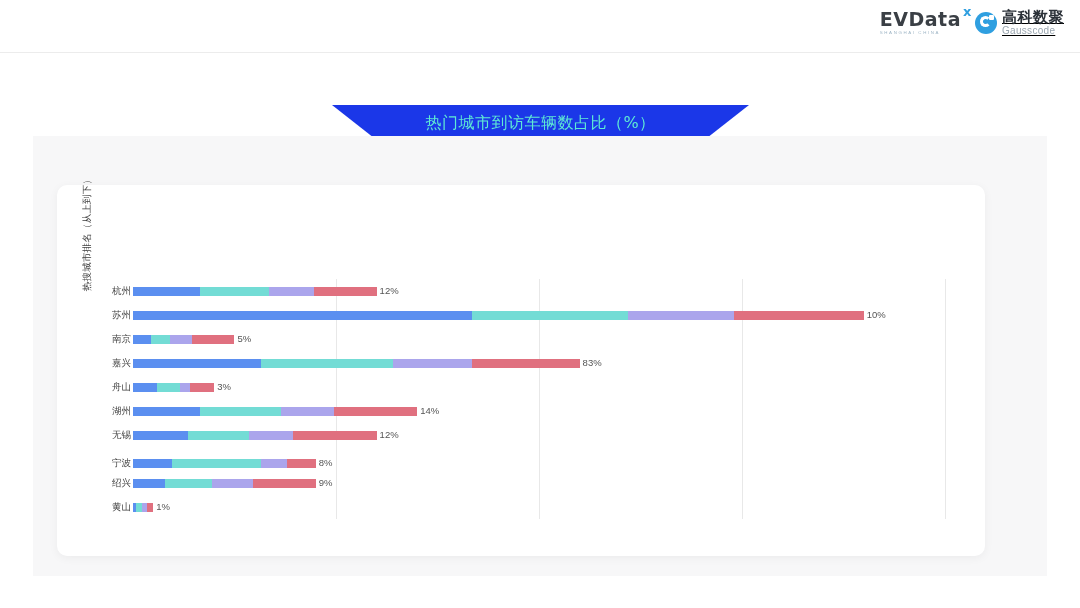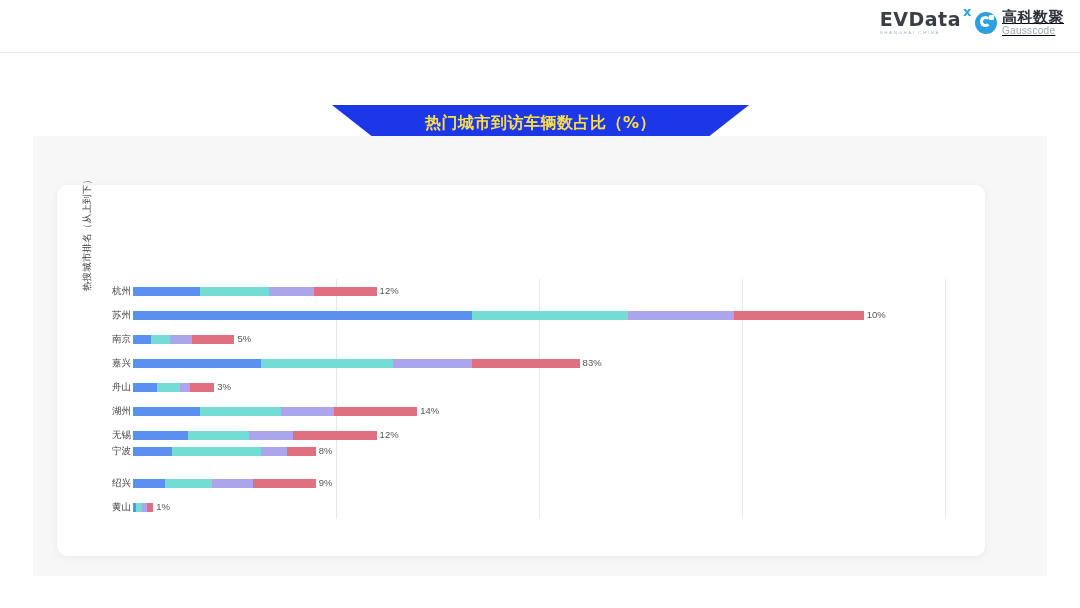--- a/index.html
+++ b/index.html
@@ -55,21 +55,21 @@
 
   
   .title-banner{
     position:absolute;left:332px;top:105px;
     width:417px;height:36px;
     background:#1b37e8;
     clip-path:polygon(0 0,100% 0,89% 100%,11% 100%);
     display:flex;align-items:center;justify-content:center;
   }
   .title-text{
-    color:#fde047;font-size:16px;font-weight:700;letter-spacing:.5px;
+    color:#5eead4;font-size:16px;font-weight:400;letter-spacing:.5px;
     font-family:"DejaVu Sans","Liberation Sans",sans-serif;
     text-align:center;
   }
 
   
   .outer-panel{
     position:absolute;left:33px;top:136px;
     width:1014px;height:440px;
     background:#f7f7f8;
   }
@@ -240,21 +240,21 @@
         <div class="row" style="top: 144px;">
           <div class="row-label">无锡</div>
           <div class="bar">
             <div class="seg" style="width: 54.81px; background: rgb(91, 143, 240);"></div>
             <div class="seg" style="width: 60.9px; background: rgb(115, 220, 213);"></div>
             <div class="seg" style="width: 44.66px; background: rgb(171, 165, 236);"></div>
             <div class="seg" style="width: 83.23px; background: rgb(224, 112, 127);"></div>
           </div>
           <div class="bar-value" style="left: 322.6px;">12%</div>
         </div>
-        <div class="row" style="top: 160px;">
+        <div class="row" style="top: 172px;">
           <div class="row-label">宁波</div>
           <div class="bar">
             <div class="seg" style="width: 38.57px; background: rgb(91, 143, 240);"></div>
             <div class="seg" style="width: 89.32px; background: rgb(115, 220, 213);"></div>
             <div class="seg" style="width: 26.39px; background: rgb(171, 165, 236);"></div>
             <div class="seg" style="width: 28.42px; background: rgb(224, 112, 127);"></div>
           </div>
           <div class="bar-value" style="left: 261.7px;">8%</div>
         </div>
         <div class="row" style="top: 192px;">

